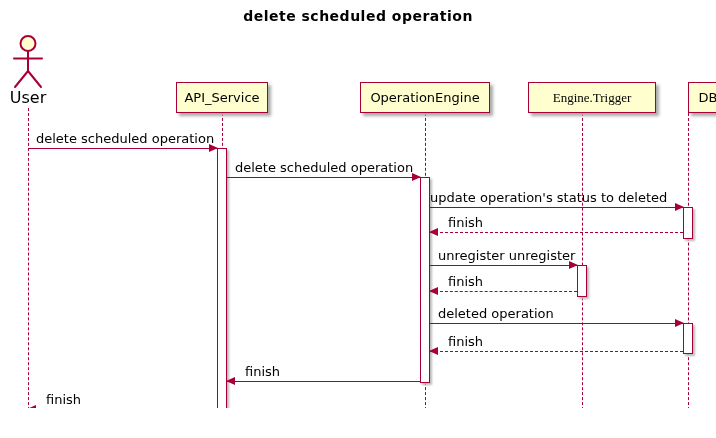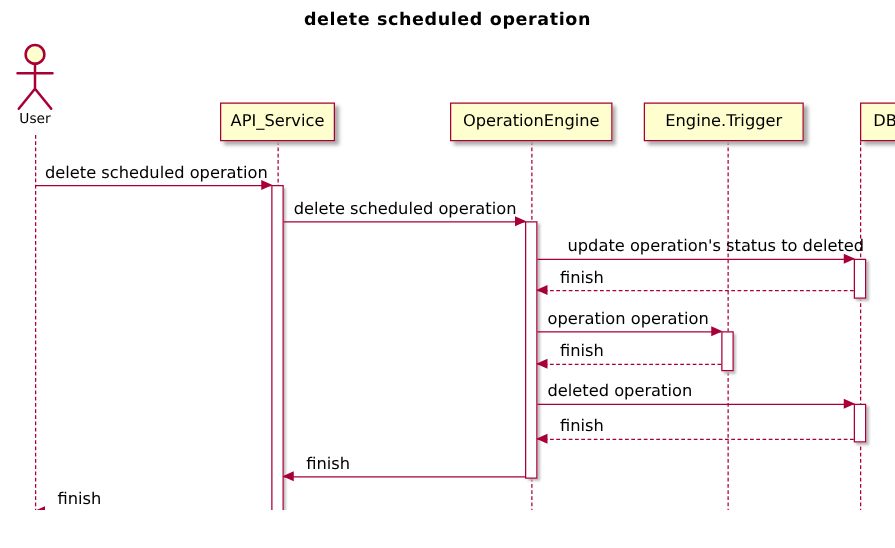--- a/index.html
+++ b/index.html
@@ -22,21 +22,21 @@
     display:flex; align-items:center; justify-content:center;
     font-size:13px; box-shadow:3px 3px 3px #aaa;
   }
   .activation {
     position:absolute; width:10px; background:#fff;
     border:1px solid var(--accent); box-shadow:2px 2px 2px #bbb; z-index:2;
   }
   .actor-wrap { position:absolute; left:10px; top:34px; width:36px; z-index:3; }
   .actor-label {
     position:absolute; left:0px; top:88px; width:56px; text-align:center;
-    font-size:11px; z-index:3;
+    font-size:16px; z-index:3;
   }
   .msg { position:absolute; height:0; z-index:4; }
   .msg-line { position:absolute; left:0; right:0; top:0; border-top:1px solid var(--accent); }
   .msg.dashed .msg-line { border-top-style:dashed; }
   .msg-label {
     position:absolute; top:-17px; font-size:13px; white-space:nowrap; color:var(--ink);
   }
   .head { position:absolute; top:-4px; width:0; height:0;
     border-top:4px solid transparent; border-bottom:4px solid transparent; }
   .head.right { right:-1px; border-left:9px solid var(--accent); }
@@ -62,21 +62,21 @@
     </svg>
   </div>
   <div class="actor-label">User</div>
 
   <div class="participant" style="left:176px; width:92px;">
     <span>API_Service</span>
   </div>
   <div class="participant" style="left:360px; width:130px;">
     <span>OperationEngine</span>
   </div>
-  <div class="participant" style="left:515px; width:128px;">
+  <div class="participant" style="left:528px; width:128px;font-family:Liberation Serif, serif;">
     <span>Engine.Trigger</span>
   </div>
   <div class="participant" style="left:688px; width:40px;">
     <span>DB</span>
   </div>
 
   <div class="activation" style="left:217px; top:148px; height:262px;"></div>
   <div class="activation" style="left:420px; top:177px; height:206px;"></div>
   <div class="activation" style="left:683px; top:207px; height:32px;"></div>
   <div class="activation" style="left:577px; top:265px; height:32px;"></div>
@@ -89,31 +89,31 @@
         <span class="msg-label" style="left: 8px;">delete scheduled operation</span>
       </div>
       <div class="msg" style="left: 227px; top: 176.5px; width: 193px;">
         <div class="msg-line"></div>
         <span class="head right"></span>
         <span class="msg-label" style="left: 8px;">delete scheduled operation</span>
       </div>
       <div class="msg" style="left: 430px; top: 206.5px; width: 253px;">
         <div class="msg-line"></div>
         <span class="head right"></span>
-        <span class="msg-label" style="left: 24px;">update operation's status to deleted</span>
+        <span class="msg-label" style="left: 0;">update operation's status to deleted</span>
       </div>
       <div class="msg dashed" style="left: 430px; top: 231.5px; width: 253px;">
         <div class="msg-line"></div>
         <span class="head left"></span>
         <span class="msg-label" style="left: 18px;">finish</span>
       </div>
       <div class="msg" style="left: 430px; top: 264.5px; width: 147px;">
         <div class="msg-line"></div>
         <span class="head right"></span>
-        <span class="msg-label" style="left: 8px;">operation operation</span>
+        <span class="msg-label" style="left: 8px;">unregister unregister</span>
       </div>
       <div class="msg dashed" style="left: 430px; top: 290.5px; width: 147px;">
         <div class="msg-line"></div>
         <span class="head left"></span>
         <span class="msg-label" style="left: 18px;">finish</span>
       </div>
       <div class="msg" style="left: 430px; top: 322.5px; width: 253px;">
         <div class="msg-line"></div>
         <span class="head right"></span>
         <span class="msg-label" style="left: 8px;">deleted operation</span>

